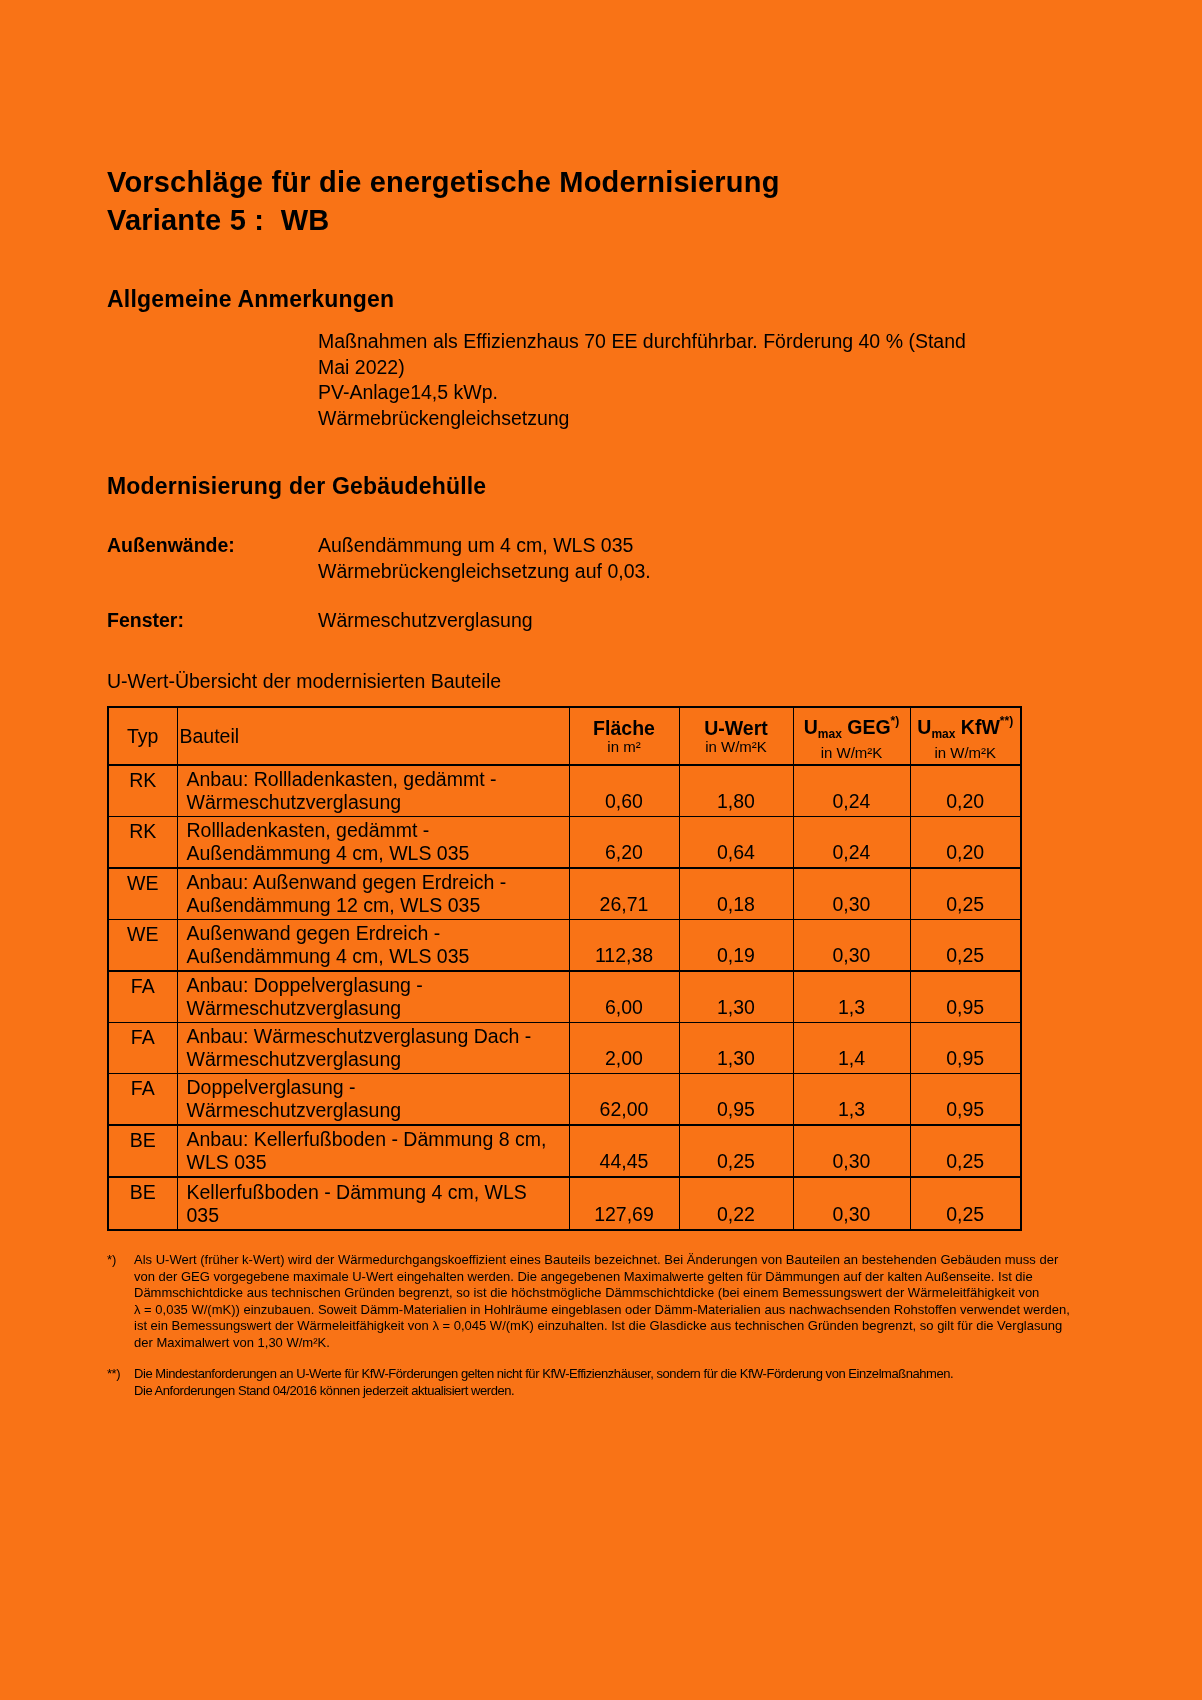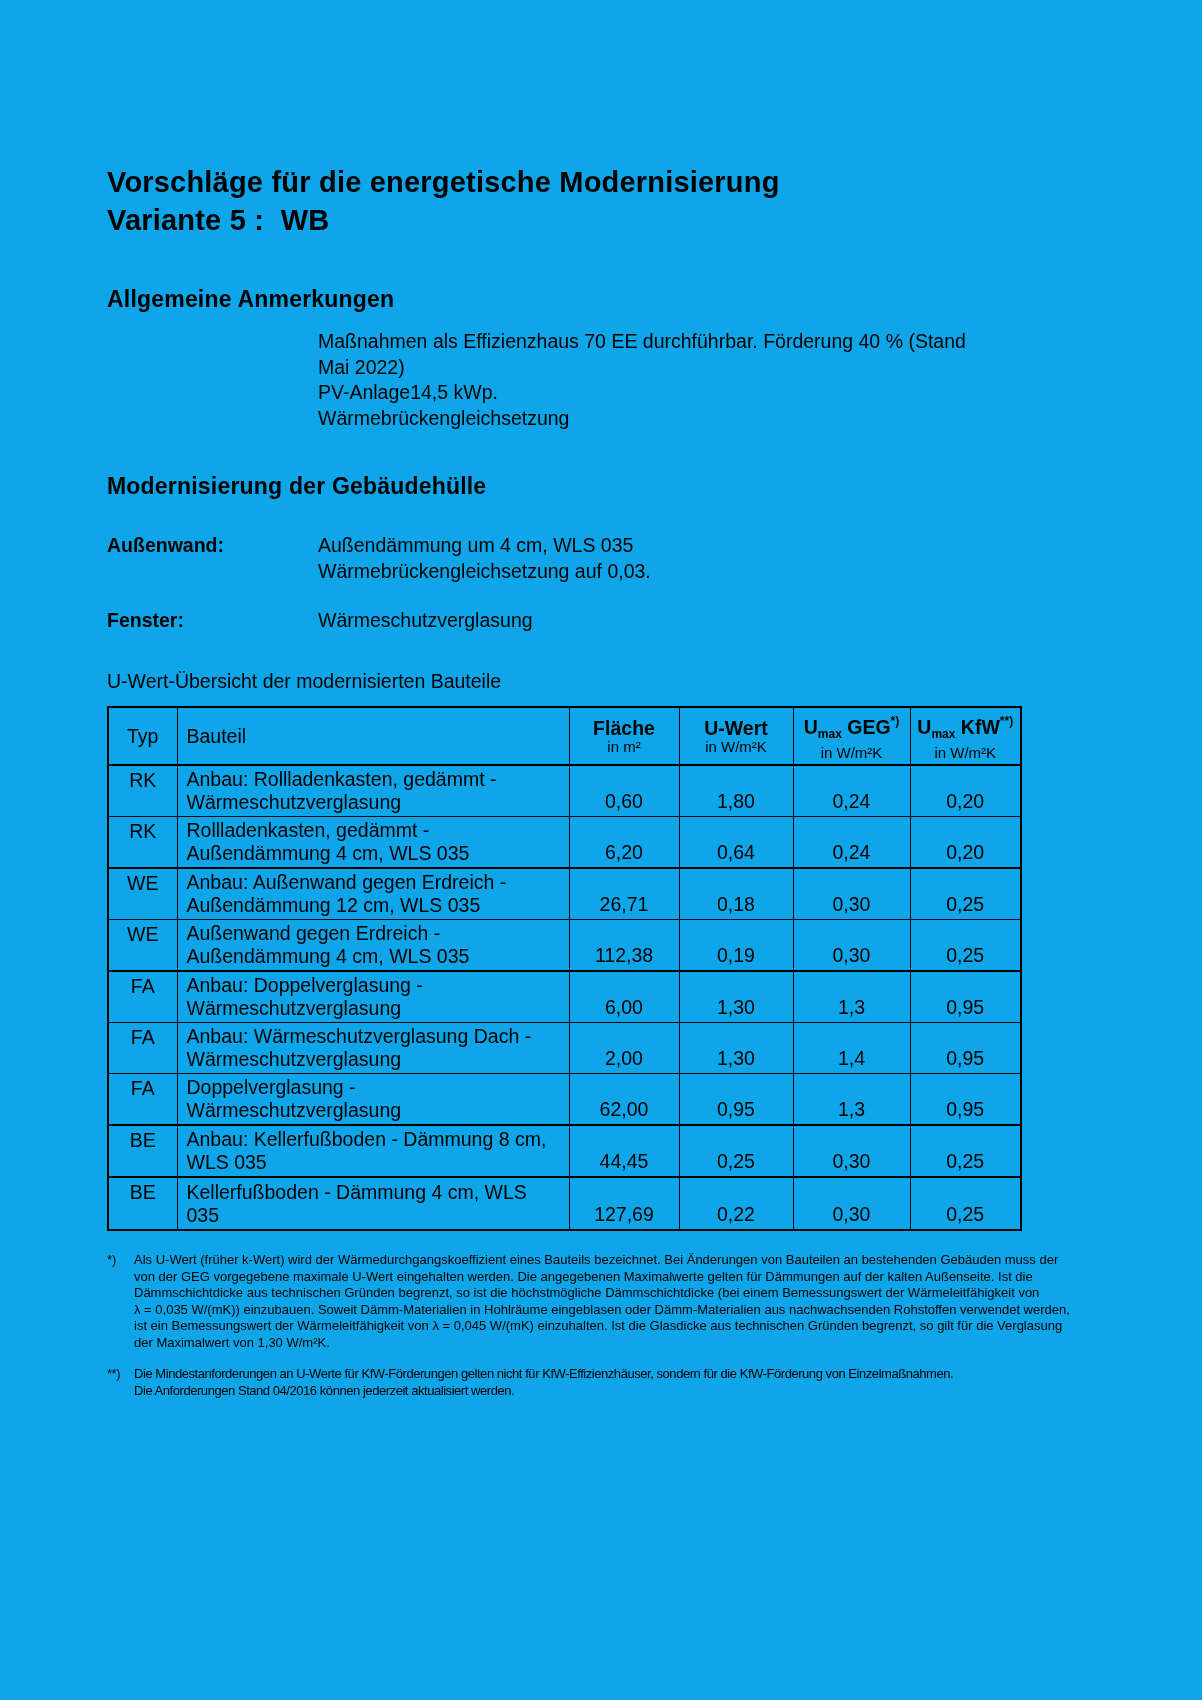--- a/index.html
+++ b/index.html
@@ -6,21 +6,21 @@
   html, body { background: #ffffff; }
   body {
     font-family: "Liberation Sans", "DejaVu Sans", sans-serif;
     color: #000000;
     -webkit-font-smoothing: antialiased;
   }
   .page {
     position: relative;
     width: 1202px;
     height: 1700px;
-    background: #0ea5e9;
+    background: #f97316;
     overflow: hidden;
     padding: 163px 56px 0 107px;
   }
 
   
   .doc-title { font-size: 29px; font-weight: bold; line-height: 38px; letter-spacing: 0.2px; }
   .doc-title .t-line { white-space: pre-wrap; }
 
   
   .section-heading {
@@ -61,21 +61,21 @@
   table.uwert-table tr.thick td { border-top-width: 2px; }
   table.uwert-table thead th { border-bottom: 2px solid #000; height: 58px; vertical-align: middle; }
   .col-typ   { width: 69px; }
   .col-bau   { width: 392px; }
   .col-fl    { width: 110px; }
   .col-uw    { width: 114px; }
   .col-geg   { width: 117px; }
   .col-kfw   { width: 111px; }
 
   th.h-typ { text-align: center; font-weight: bold; }
-  th.h-bau { text-align: left; padding-left: 9px; font-weight: bold; }
+  th.h-bau { text-align: left; padding-left: 2px; font-weight: bold; }
   th.h-val { text-align: center; }
   .h-val .hv-main { font-weight: bold; font-size: 19.5px; line-height: 21px; }
   .h-val .hv-unit { font-weight: normal; font-size: 15px; line-height: 16px; }
   .h-val sub { font-size: 12px; vertical-align: -4px; font-weight: bold; }
   .h-val sup { font-size: 12px; vertical-align: 9px; font-weight: bold; }
 
   td.c-typ { text-align: center; vertical-align: top; padding-top: 2px; line-height: 24px; }
   td.c-bau { text-align: left; vertical-align: top; padding: 2px 6px 3px 9px; }
   td.c-bau .b-line { line-height: 22.5px; }
   td.c-num { text-align: center; vertical-align: bottom; padding-bottom: 4px; line-height: 22px; }
@@ -106,21 +106,21 @@
     <div class="note-line">Maßnahmen als Effizienzhaus 70 EE durchführbar. Förderung 40 % (Stand</div>
     <div class="note-line">Mai 2022)</div>
     <div class="note-line">PV-Anlage14,5 kWp.</div>
     <div class="note-line">Wärmebrückengleichsetzung</div>
   </div>
 
   <div class="section-heading h-envelope">Modernisierung der Gebäudehülle</div>
 
   <div class="envelope-items">
     <div class="envelope-item">
-      <div class="item-label">Außenwand:</div>
+      <div class="item-label">Außenwände:</div>
       <div class="item-lines">
         <div>Außendämmung um 4 cm, WLS 035</div>
         <div>Wärmebrückengleichsetzung auf 0,03.</div>
       </div>
     </div>
     <div class="envelope-item">
       <div class="item-label">Fenster:</div>
       <div class="item-lines">
         <div>Wärmeschutzverglasung</div>
       </div>

